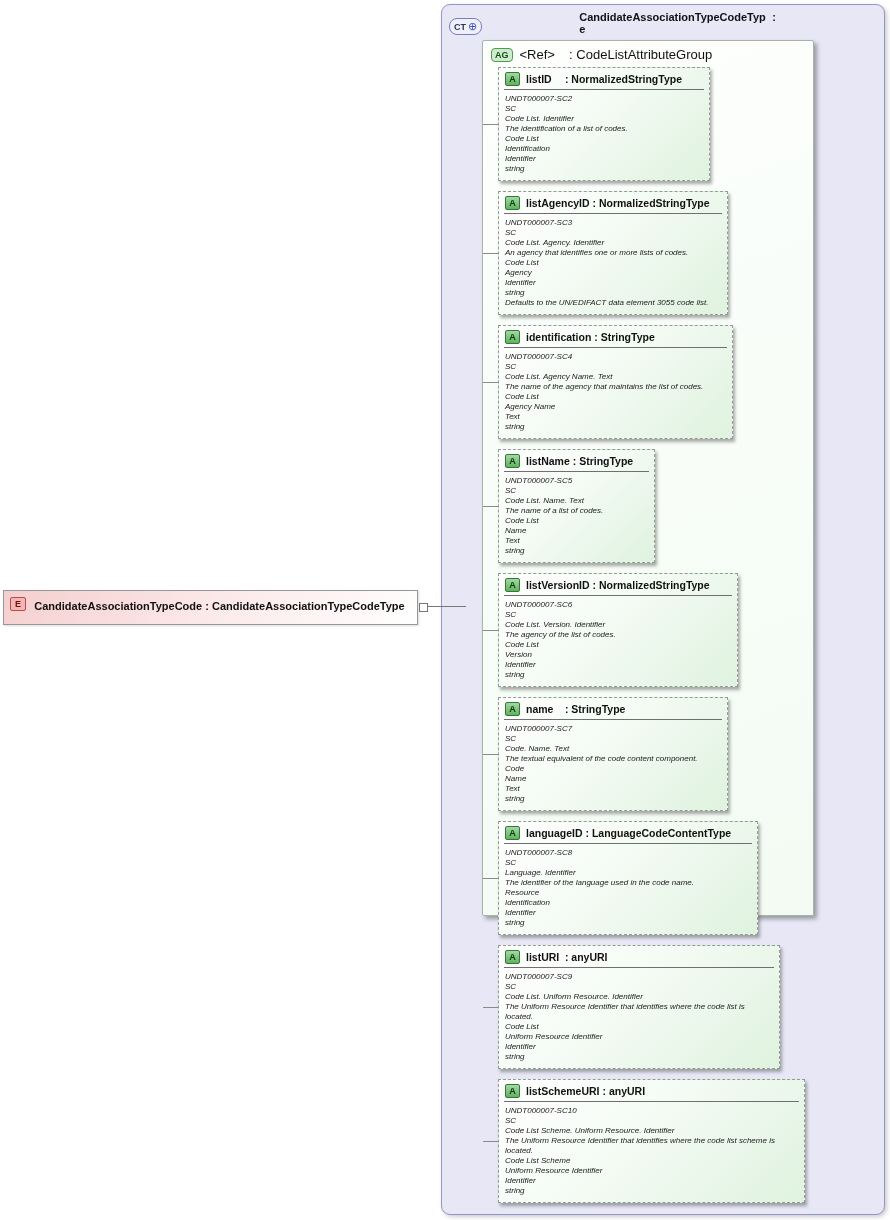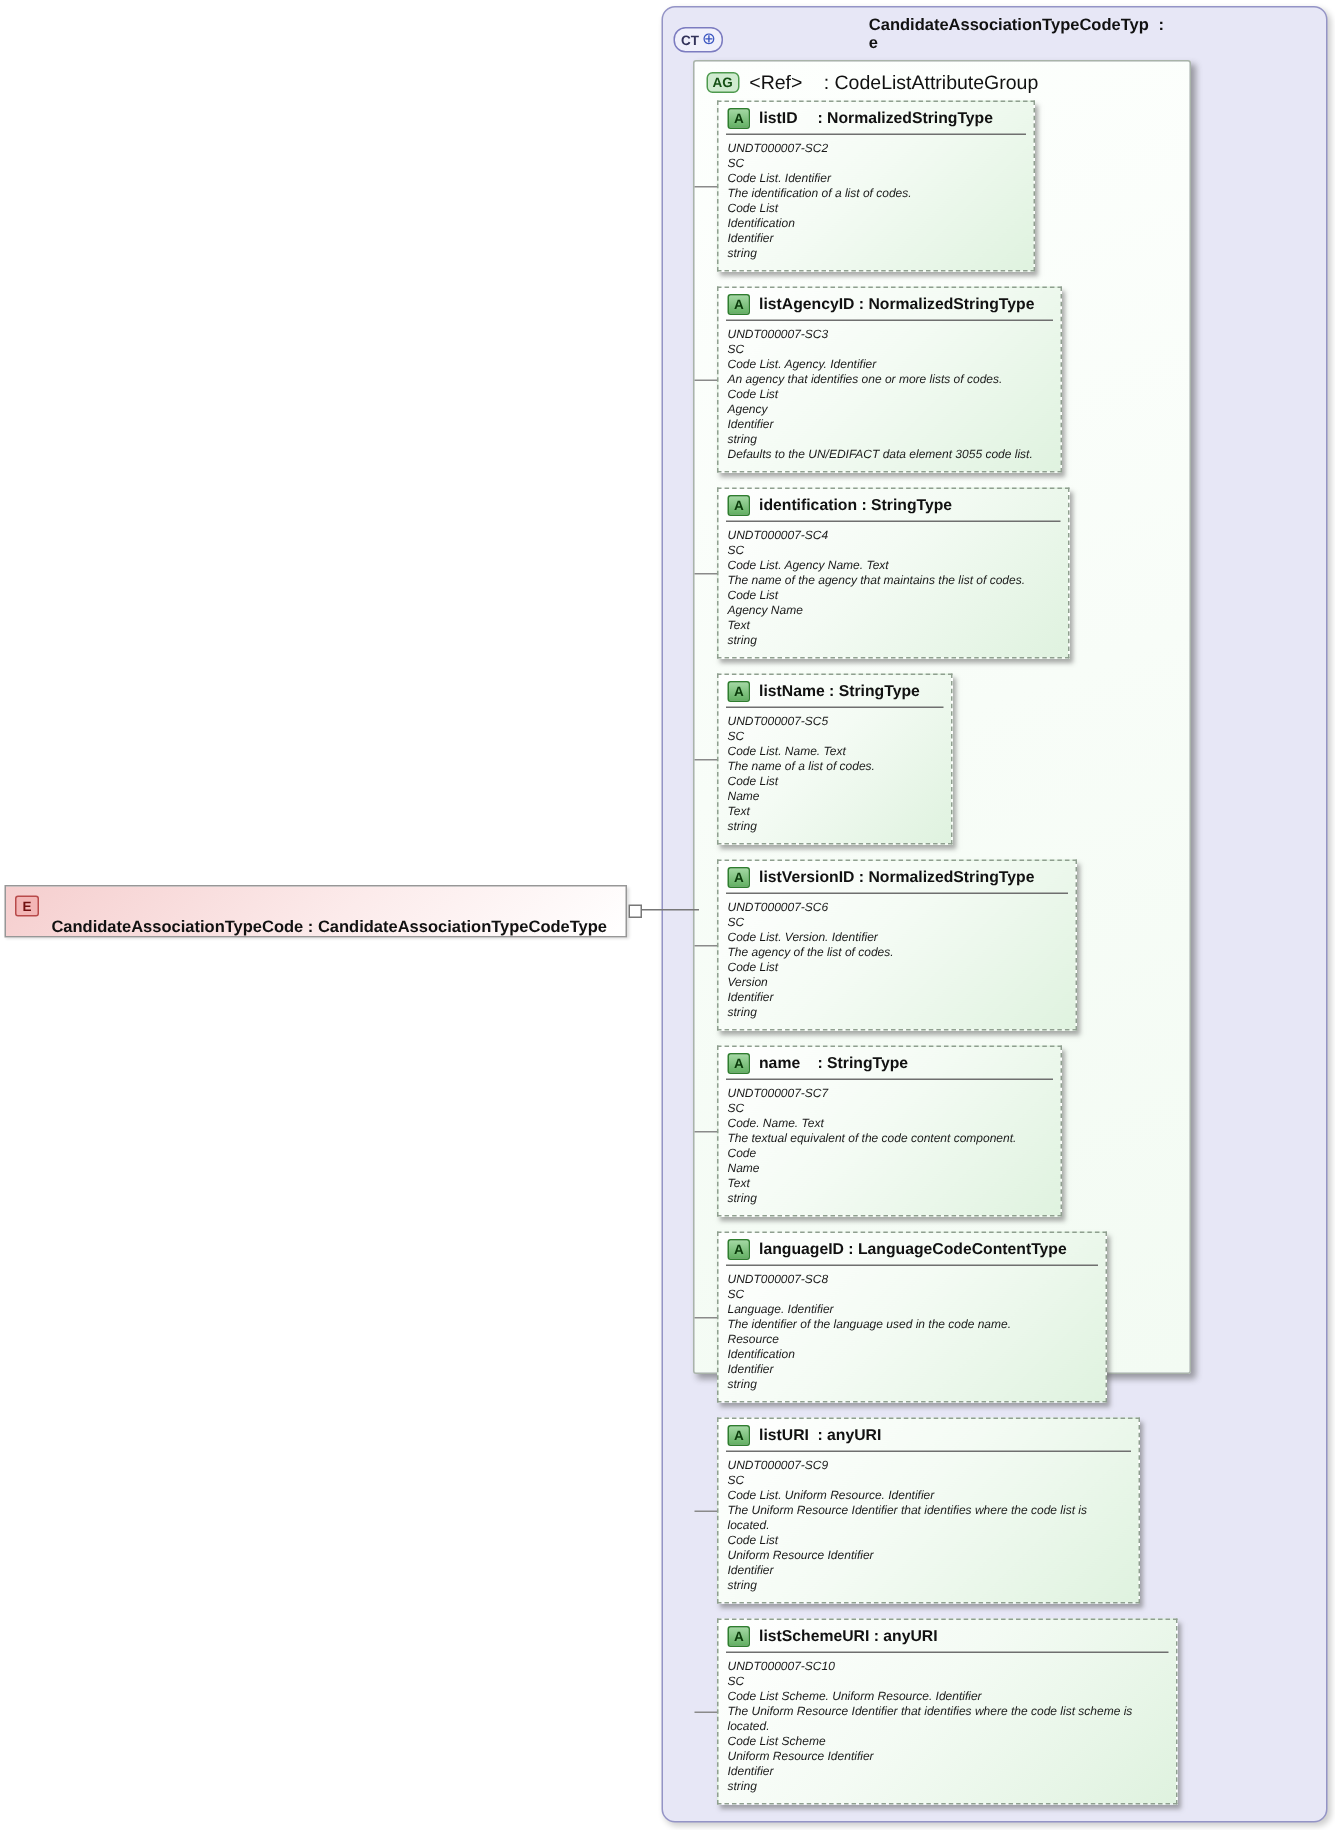--- a/index.html
+++ b/index.html
@@ -24,21 +24,21 @@
   .ct-title {
     flex:1; display:flex; justify-content:center; align-items:flex-start;
     font-weight:bold; font-size:11px; line-height:12px;
   }
   .ct-title .tname { max-width:190px; word-break:break-all; text-align:left; }
   .ct-title .ttype { max-width:192px; word-break:break-all; text-align:center; }
   .tsep { white-space:pre; }
 
   
   .ag-panel {
-    position:absolute; left:20px; top:35px; width:332px; height:876px;
+    position:absolute; left:40px; top:35px; width:332px; height:876px;
     background:linear-gradient(160deg,#FDFFFD 0%,#F3FBF3 100%);
     border:1px solid #A9B4A9; border-radius:2px;
     box-shadow:3px 3px 4px rgba(60,60,60,0.45); box-sizing:border-box;
     padding-top:5px;
   }
   .ag-header { display:flex; align-items:center; padding:1px 6px 5px 8px; }
   .badge-ag {
     flex:none; background:#CFEBCF; border:1px solid #4E9A4E; border-radius:4px;
     font-size:9px; font-weight:bold; color:#145014; padding:1px 3px; margin-right:7px;
   }
@@ -92,21 +92,21 @@
     display:flex; align-items:flex-start; padding:5px 4px 0 6px;
     box-shadow:1px 1px 2px rgba(0,0,0,0.15);
   }
   .badge-e {
     flex:none; background:#F3B6B6; border:1px solid #B84A4A; border-radius:2px;
     font-size:9px; font-weight:bold; color:#701010;
     padding:0 4px; height:12px; line-height:12px; margin-top:1px;
   }
   .element-title {
     flex:1; text-align:center; font-size:11px; font-weight:bold;
-    line-height:12px; word-break:break-all; max-width:376px; margin:16px auto;
+    line-height:12px; word-break:break-all; max-width:376px; margin:4px auto;
   }
 
   
   .conn-square {
     position:absolute; left:419px; top:603px; width:7px; height:7px;
     background:#FFFFFF; border:1px solid #777777; box-sizing:content-box;
   }
   .conn-line {
     position:absolute; left:428px; top:606px; width:38px; height:1px; background:#777777;
   }

